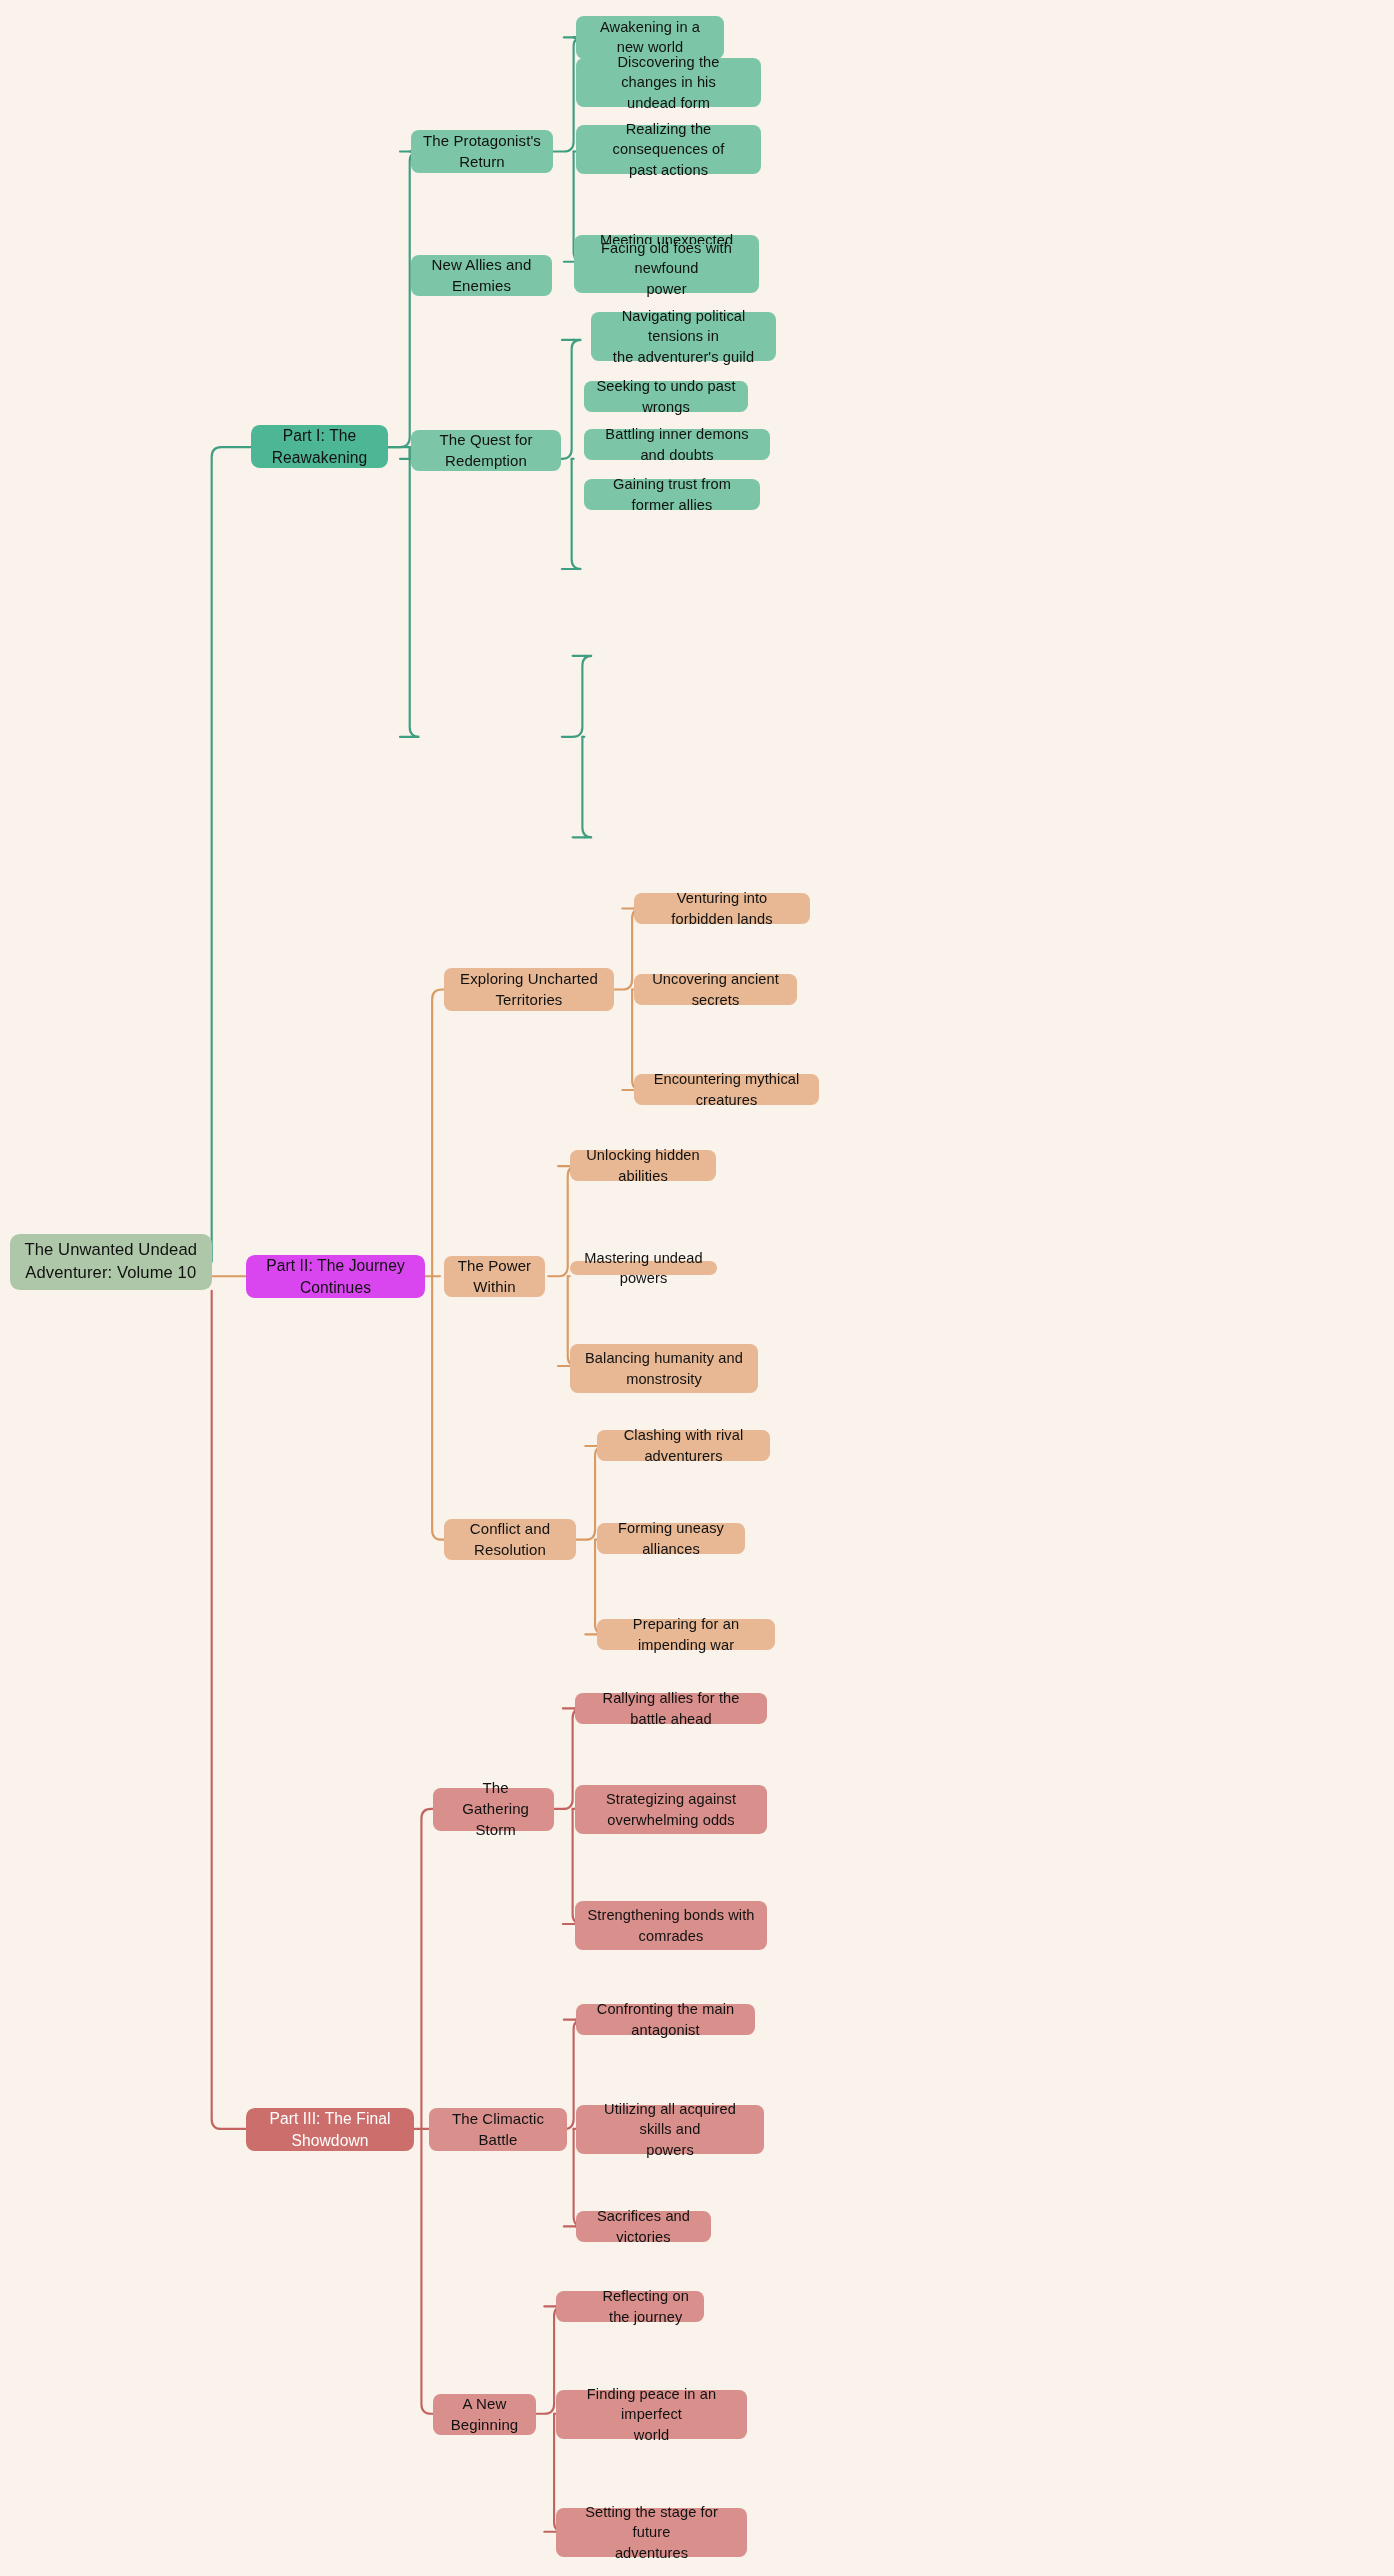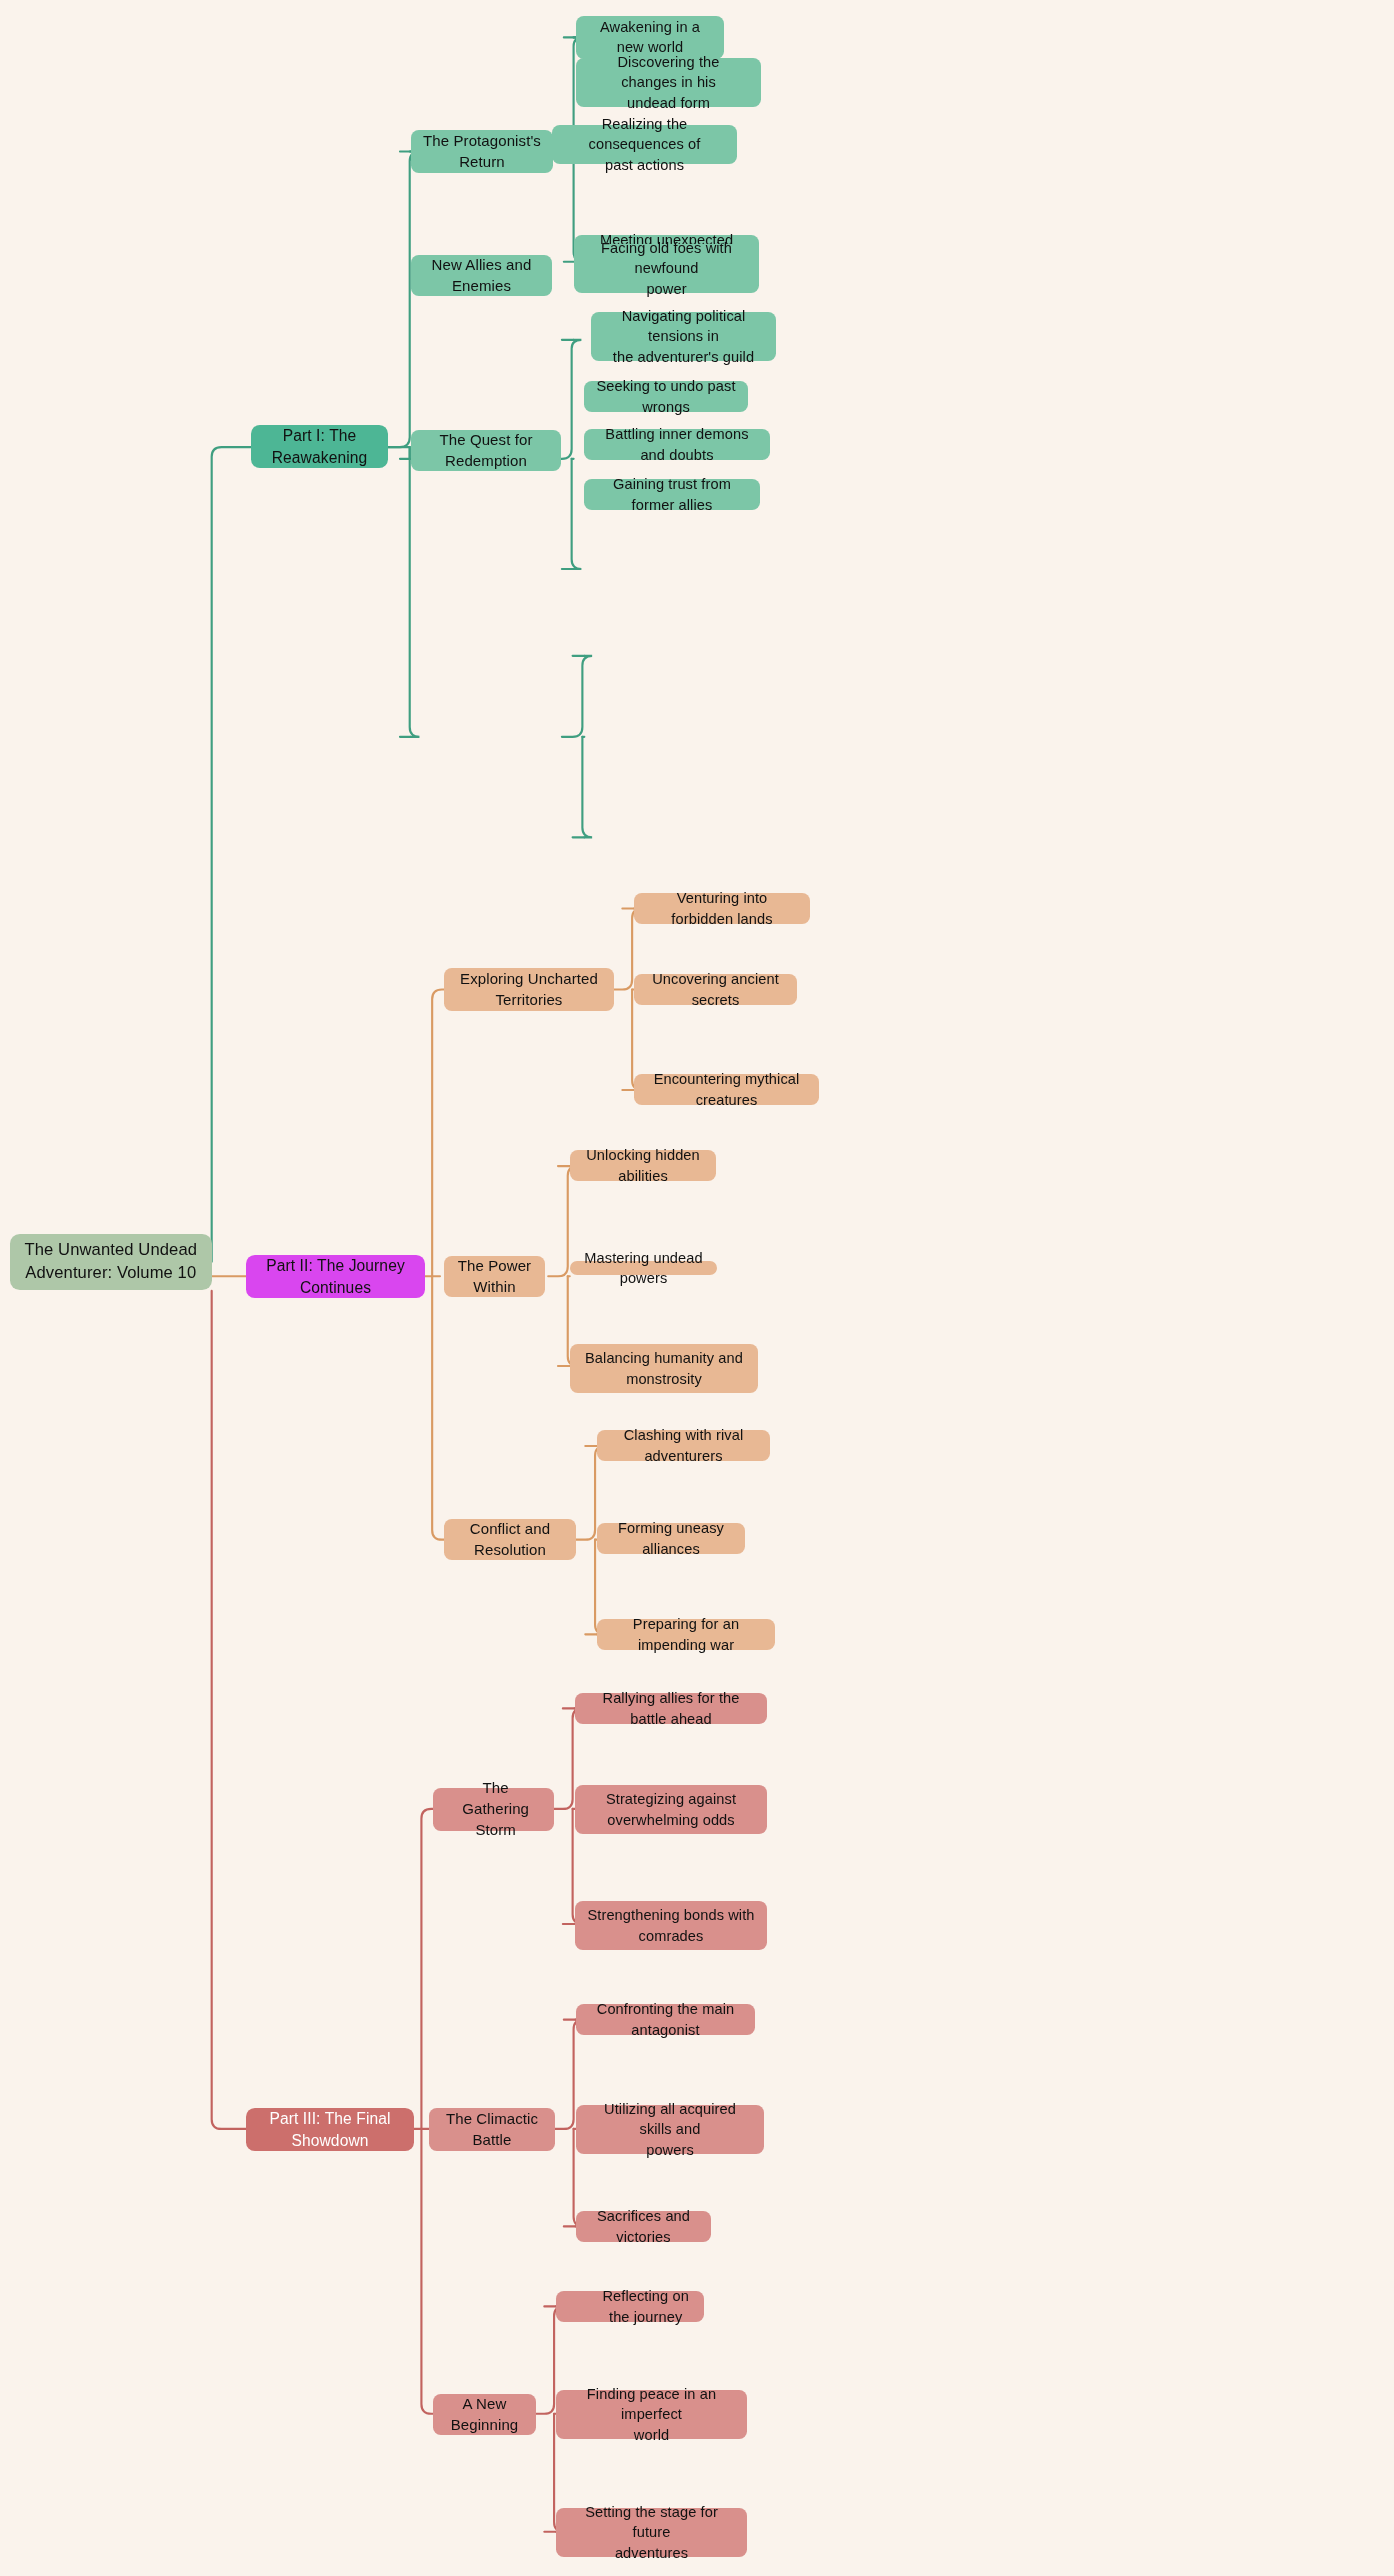--- a/index.html
+++ b/index.html
@@ -148,21 +148,21 @@
   <div class="node level2" style="left:411px; top:130px; width:142px; height:43px; background:#7cc6a7;">
     <span class="node-label">The Protagonist's Return</span>
   </div>
   <div class="node level3" style="left:576px; top:15.6px; width:148px; height:43px; background:#7cc6a7;">
     <span class="node-label">Awakening in a new world</span>
   </div>
   <div class="node level3" style="left:576px; top:58px; width:185px; height:49px; background:#7cc6a7;">
     <span class="node-label">Discovering the changes in his
 undead form</span>
   </div>
-  <div class="node level3" style="left:552px; top:125px; width:185px; height:39px; background:#7cc6a7;">
+  <div class="node level3" style="left:576px; top:125px; width:185px; height:49px; background:#7cc6a7;">
     <span class="node-label">Realizing the consequences of
 past actions</span>
   </div>
 
   <div class="node level2" style="left:411px; top:255px; width:141px; height:41px; background:#7cc6a7;">
     <span class="node-label">New Allies and Enemies</span>
   </div>
   <div class="node level3" style="left:574px; top:193px; width:185px; height:31px; background:#7cc6a7;margin-top:42px;">
     <span class="node-label">Meeting unexpected companions</span>
   </div>
@@ -244,21 +244,21 @@
   </div>
   <div class="node level3" style="left:575px; top:1785px; width:192px; height:49px; background:#d9908c;">
     <span class="node-label">Strategizing against
 overwhelming odds</span>
   </div>
   <div class="node level3" style="left:575px; top:1901px; width:192px; height:49px; background:#d9908c;">
     <span class="node-label">Strengthening bonds with
 comrades</span>
   </div>
 
-  <div class="node level2" style="left:429px; top:2108px; width:126px; height:43px; background:#d9908c;">
+  <div class="node level2" style="left:429px; top:2108px; width:138px; height:43px; background:#d9908c;">
     <span class="node-label">The Climactic Battle</span>
   </div>
   <div class="node level3" style="left:576px; top:2004px; width:179px; height:31px; background:#d9908c;">
     <span class="node-label">Confronting the main antagonist</span>
   </div>
   <div class="node level3" style="left:576px; top:2105px; width:188px; height:49px; background:#d9908c;">
     <span class="node-label">Utilizing all acquired skills and
 powers</span>
   </div>
   <div class="node level3" style="left:576px; top:2211px; width:135px; height:31px; background:#d9908c;">

